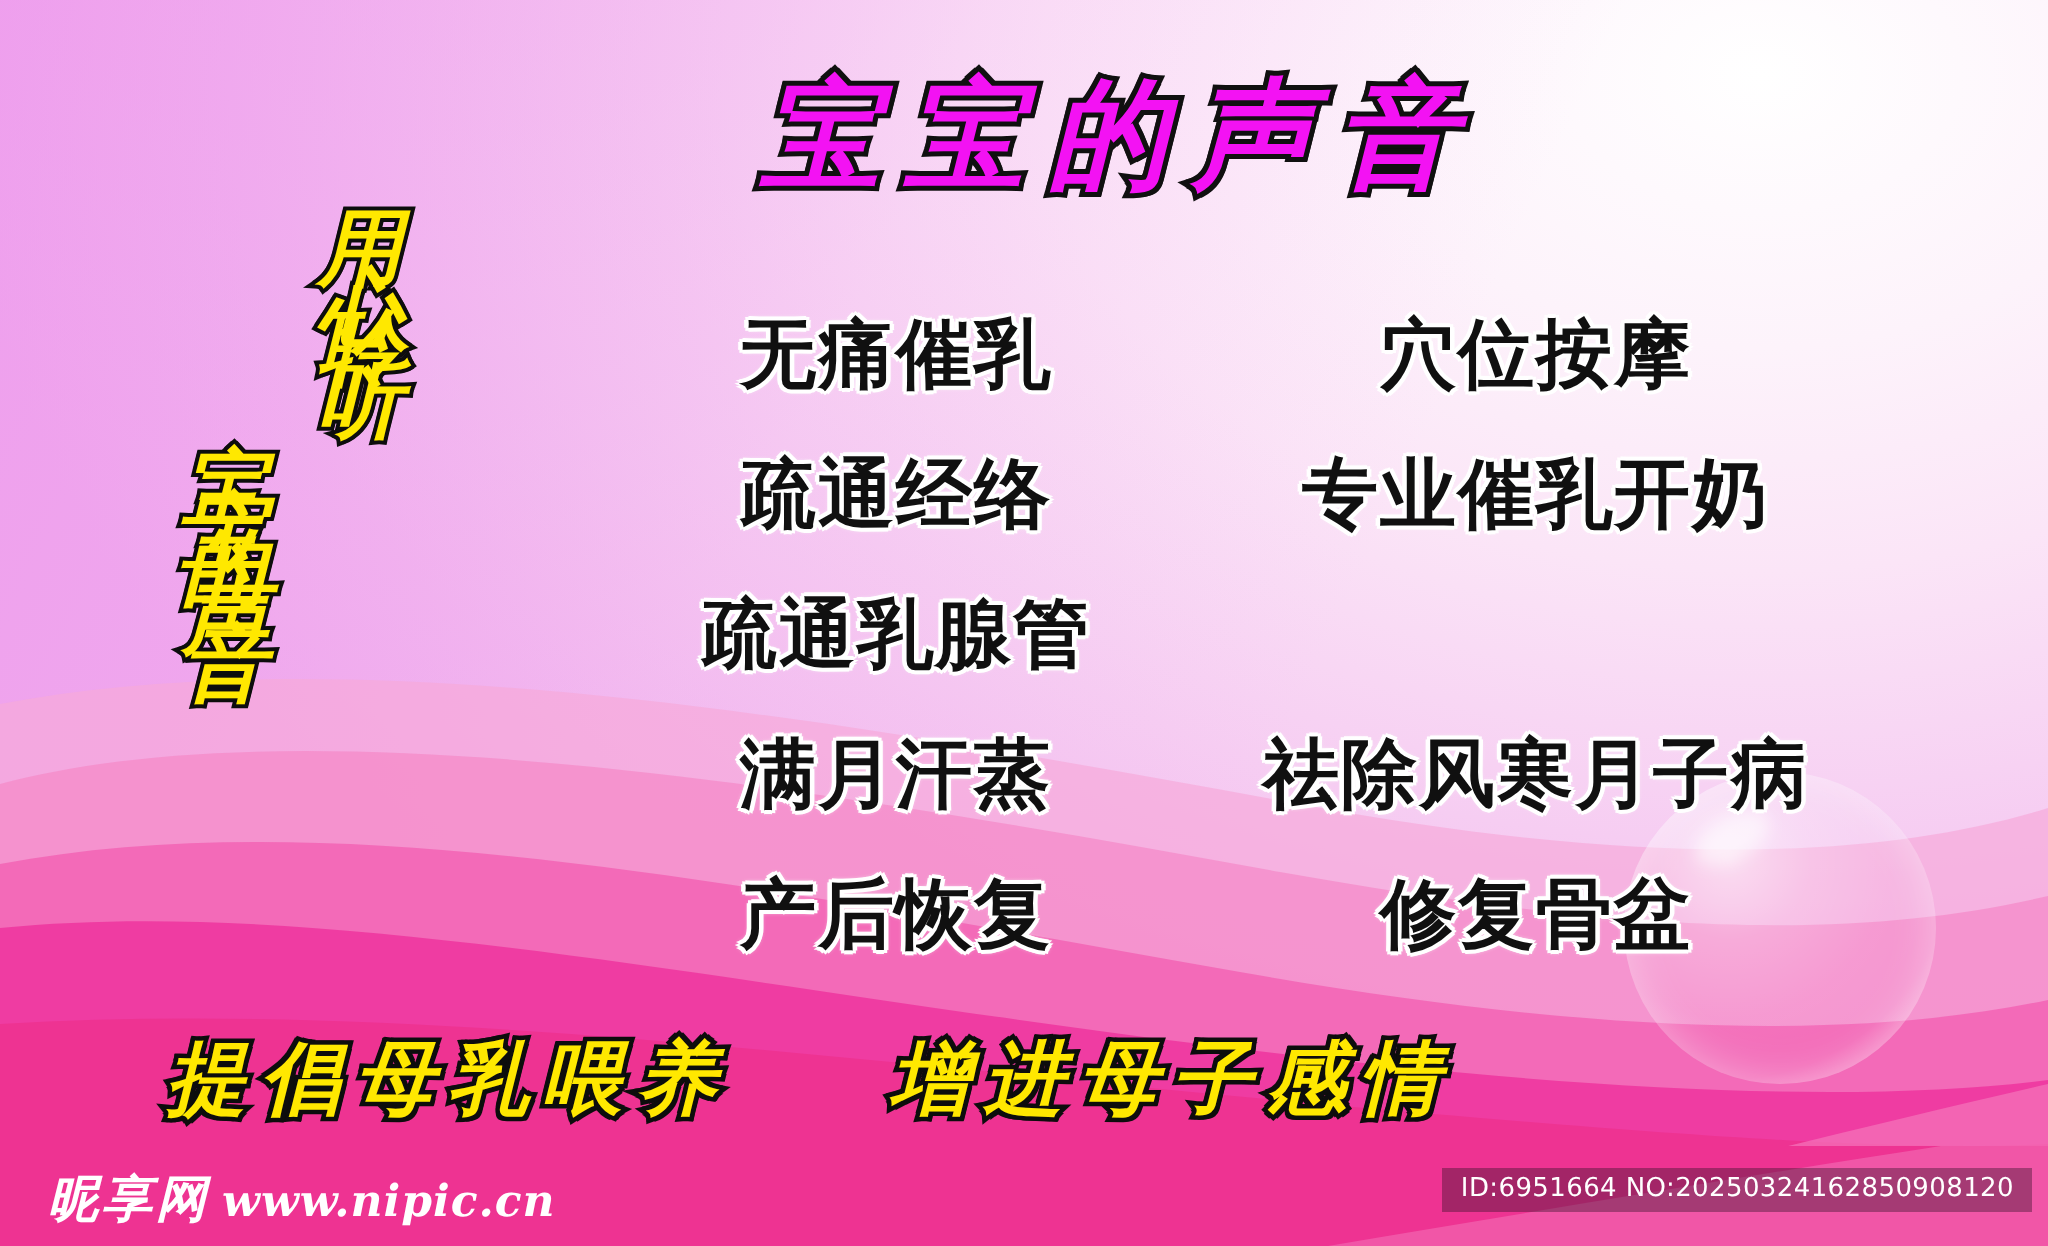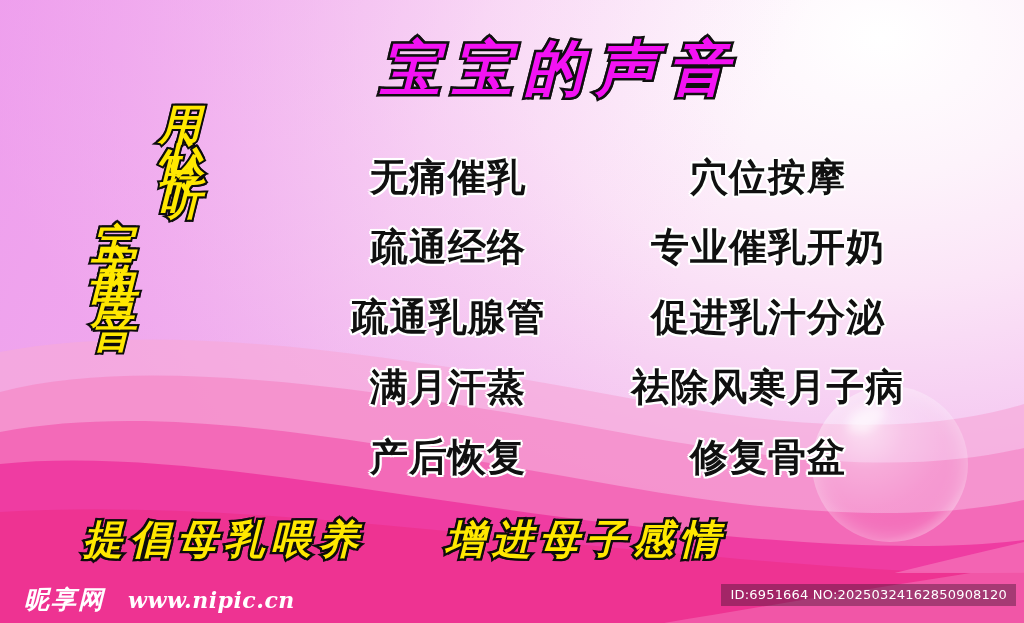--- a/index.html
+++ b/index.html
@@ -190,21 +190,21 @@
     position: absolute;
     right: 0;
     top: -10px;
   }
   .watermark {
     position: absolute;
     left: 24px;
     top: 583px;
     display: flex;
     align-items: baseline;
-    gap: 23px;
+    gap: 6px;
   }
   .wm-cn {
     font-family: "DejaVu Sans", "Liberation Sans", sans-serif;
     font-weight: bold;
     font-style: italic;
     font-size: 25px;
     color: #ffffff;
     letter-spacing: 2px;
   }
   .wm-url {
@@ -259,21 +259,20 @@
     <div class="srow">
       <div class="scell scell-left">无痛催乳</div>
       <div class="scell scell-right">穴位按摩</div>
     </div>
     <div class="srow">
       <div class="scell scell-left">疏通经络</div>
       <div class="scell scell-right">专业催乳开奶</div>
     </div>
     <div class="srow">
       <div class="scell scell-left">疏通乳腺管</div>
-      <div class="scell scell-right">促进乳汁分泌</div>
     </div>
     <div class="srow">
       <div class="scell scell-left">满月汗蒸</div>
       <div class="scell scell-right">祛除风寒月子病</div>
     </div>
     <div class="srow">
       <div class="scell scell-left">产后恢复</div>
       <div class="scell scell-right">修复骨盆</div>
     </div>
   </div>

